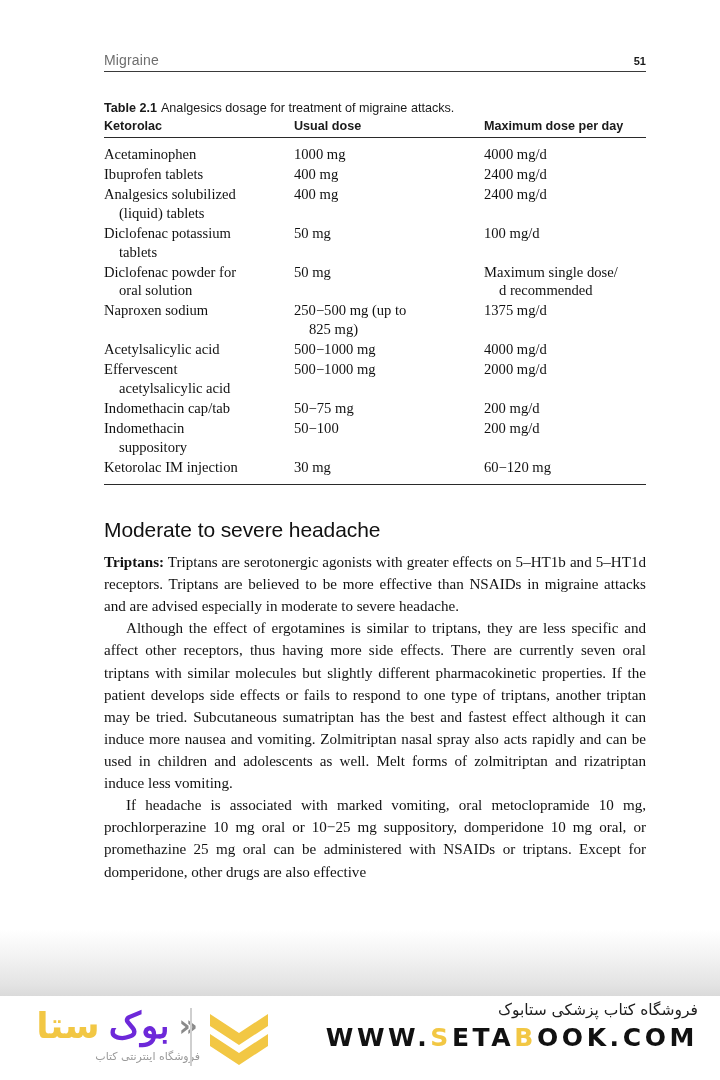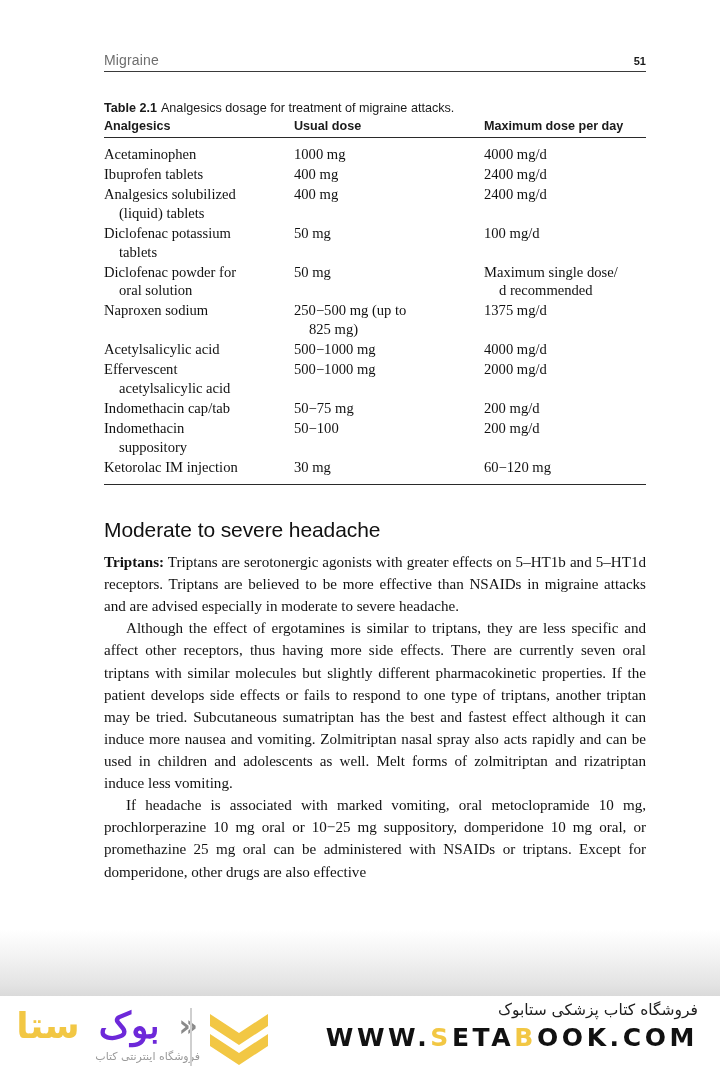--- a/index.html
+++ b/index.html
@@ -157,21 +157,21 @@
     width: 300px;
     height: 76px;
   }
   .brand-wordmark {
     position: absolute;
     right: 128px;
     top: 8px;
     display: flex;
     flex-direction: row-reverse;
     align-items: center;
-    gap: 19px;
+    gap: 9px;
     direction: rtl;
   }
   .wm-seta {
     font-family: "DejaVu Sans", sans-serif;
     font-size: 36px;
     font-weight: bold;
     color: #f2c744;
     line-height: 1;
     letter-spacing: -1px;
   }
@@ -256,21 +256,21 @@
 
   <div class="table-block">
 
     <div class="table-caption">
       <span class="caption-label">Table 2.1</span><span>Analgesics dosage for treatment of migraine attacks.</span>
     </div>
 
     <table class="dosage">
       <thead>
         <tr>
-          <th class="col-med">Analgesics</th>
+          <th class="col-med">Ketorolac</th>
           <th class="col-usual">Usual dose</th>
           <th class="col-max">Maximum dose per day</th>
         </tr>
       </thead>
       <tbody id="table-body">
           <tr>
             <td class="col-med"><span>Acetaminophen</span></td>
             <td class="col-usual"><span>1000 mg</span></td>
             <td class="col-max"><span>4000 mg/d</span></td>
           </tr>

